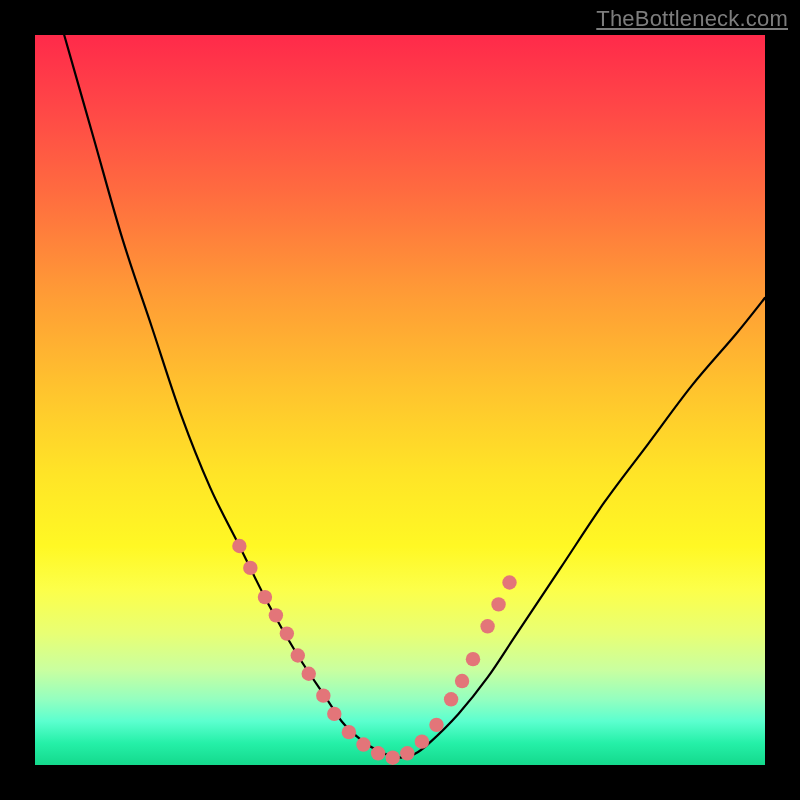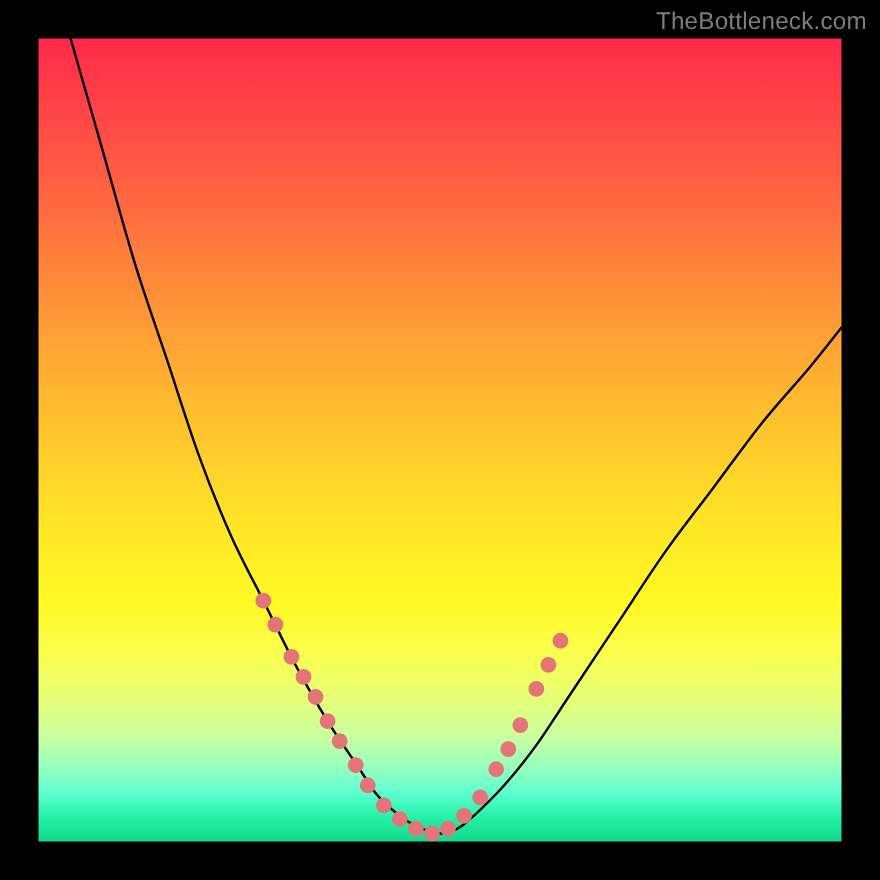--- a/index.html
+++ b/index.html
@@ -41,20 +41,21 @@
     );
   }
   .watermark {
     position: absolute;
     top: 6px;
     right: 12px;
     font-size: 22px;
     color: #7d7d7d;
     font-weight: 400;
     letter-spacing: 0.2px;
+    text-decoration: underline;
   }
   svg.curve {
     position: absolute;
     left: 0;
     top: 0;
     width: 730px;
     height: 730px;
     overflow: visible;
   }
 </style>

